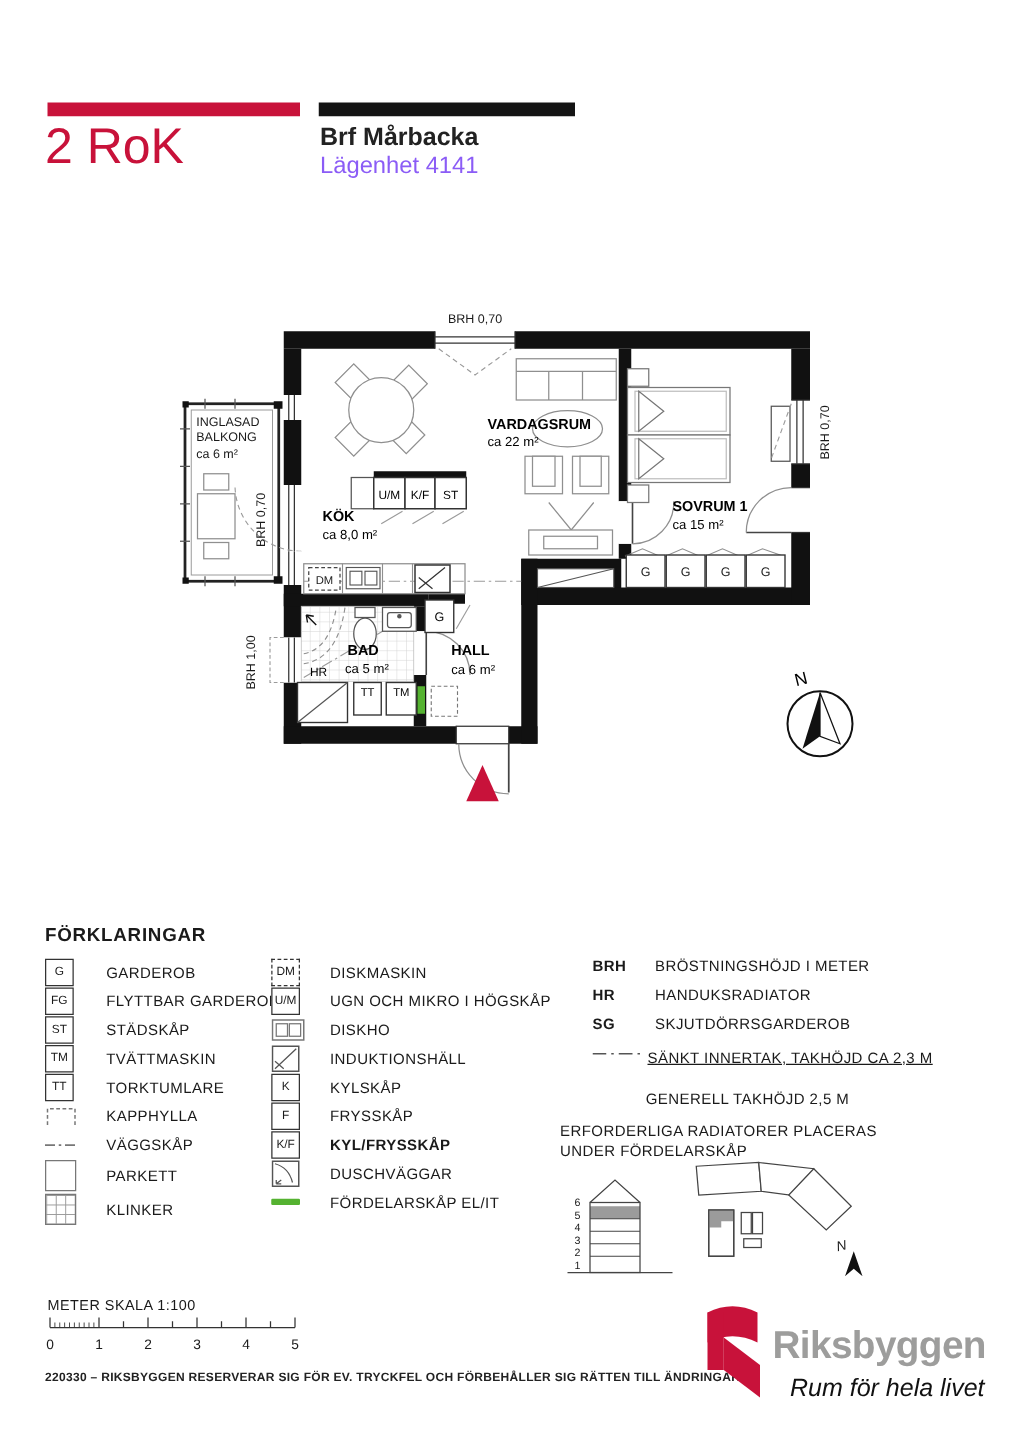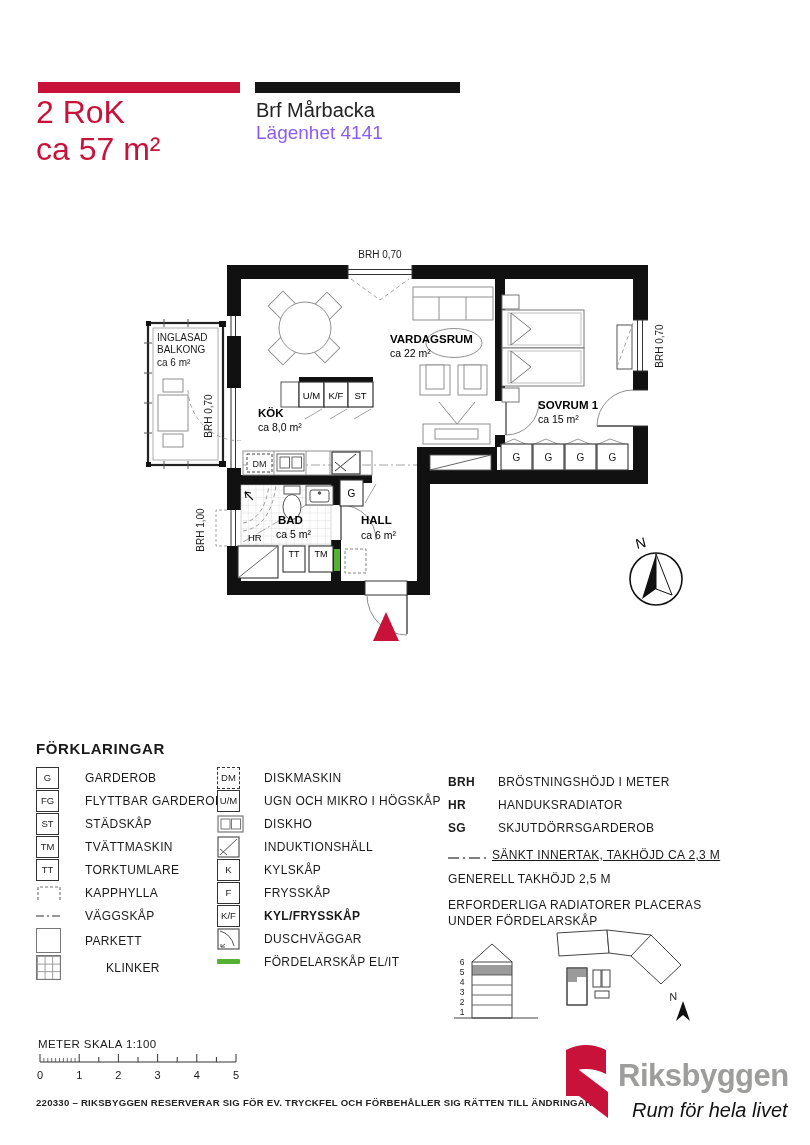--- a/index.html
+++ b/index.html
@@ -4,59 +4,58 @@
 <style>
   html,body{margin:0;padding:0;}
   body{
     width:810px;height:1145px;position:relative;background:#ffffff;
     font-family:"Liberation Sans",sans-serif;color:#1a1a1a;overflow:hidden;
   }
   .abs{position:absolute;}
   
   #red-bar{left:38px;top:82px;width:202px;height:11px;background:#C8123A;}
   #black-bar{left:255px;top:82px;width:205px;height:11px;background:#141414;}
-  #title{left:36px;top:94px;font-size:32px;line-height:1.17;color:#C8123A;letter-spacing:0px;}
-  #project{left:256px;top:99px;font-size:20px;font-weight:normal;color:#222;}
+  #title{left:36px;top:94px;font-size:40px;line-height:1.17;color:#C8123A;letter-spacing:0px;}
+  #project{left:256px;top:99px;font-size:20px;font-weight:bold;color:#222;}
   #apartment{left:256px;top:122px;font-size:19px;color:#8b5cf6;}
   
   #legend-title{left:36px;top:740px;font-size:15px;font-weight:bold;letter-spacing:.6px;}
   .legend-col{display:flex;flex-direction:column;}
   #legend-col1{left:36px;top:766px;width:180px;}
   #legend-col2{left:217px;top:766px;width:220px;}
   #legend-col3{left:448px;top:766px;width:300px;}
   .lrow{display:flex;align-items:center;height:23px;}
   .icell{width:27px;display:flex;justify-content:flex-start;align-items:center;flex:0 0 27px;}
   .lbox{width:21px;height:20px;border:1.4px solid #333;display:flex;align-items:center;justify-content:center;
         font-size:9.5px;background:#fff;letter-spacing:0;}
   .lbox.dashed{border-style:dashed;}
   .llabel{font-size:12px;letter-spacing:.35px;padding-left:22px;white-space:nowrap;}
   #legend-col2 .llabel{padding-left:20px;}
   .llabel.bold{font-weight:bold;}
   .sq-parkett{width:23px;height:23px;border:1.2px solid #777;background:#fff;}
   .sq-klinker{width:23px;height:23px;border:1.2px solid #777;background:
       linear-gradient(#999 1px,transparent 1px) 0 0/100% 7.6px,
       linear-gradient(90deg,#999 1px,transparent 1px) 0 0/7.6px 100%,#fff;}
-  .c3row{display:flex;align-items:flex-end;height:23px;}
+  .c3row{display:flex;align-items:flex-start;height:23px;margin-left:26px;}
   .c3abbr{width:50px;font-size:12px;font-weight:bold;letter-spacing:.3px;flex:0 0 50px;}
   .c3label{font-size:12px;letter-spacing:.35px;white-space:nowrap;}
   .noteline{font-size:12px;letter-spacing:.35px;line-height:16px;}
-  #note1{margin-top:9px;}
+  #note1{margin-top:9px;text-align:center;}
   #note2{margin-top:10px;}
   .greenbar{width:23px;height:5px;background:#55B231;border-radius:1px;}
   #disclaimer{left:36px;top:1097px;font-size:9.6px;font-weight:bold;letter-spacing:.25px;color:#222;}
   svg text{font-family:"Liberation Sans",sans-serif;}
 </style>
 </head>
 <body>
 
 <div class="abs" id="red-bar"></div>
 <div class="abs" id="black-bar"></div>
 <div class="abs" id="title">
   <div>2 RoK</div>
-  <div>ca 57 m²</div>
 </div>
 <div class="abs" id="project">Brf Mårbacka</div>
 <div class="abs" id="apartment">Lägenhet 4141</div>
 
 <svg class="abs" style="left:140px;top:243px;" width="560" height="410" viewBox="0 0 560 410">
 
   <g stroke="#222" fill="none">
     <rect x="8" y="80" width="75" height="142" stroke-width="2.2"></rect>
     <rect x="13" y="85" width="65" height="132" stroke="#9a9a9a" stroke-width=".8"></rect>
     <g stroke="#555" stroke-width="1">
@@ -398,21 +397,21 @@
         </svg>
       </span>
     <span class="llabel">VÄGGSKÅP</span>
   </div>
   <div class="lrow" style="height:27px;">
     <span class="icell">
         <span class="sq-parkett"></span>
       </span>
     <span class="llabel">PARKETT</span>
   </div>
-  <div class="lrow" style="height:27px;gap:21px;">
+  <div class="lrow" style="height:27px;">
     <span class="icell">
         <span class="sq-klinker"></span>
       </span>
     <span class="llabel">KLINKER</span>
   </div>
 </div>
 
 <div class="abs legend-col" id="legend-col2">
   <div class="lrow">
     <span class="icell">

